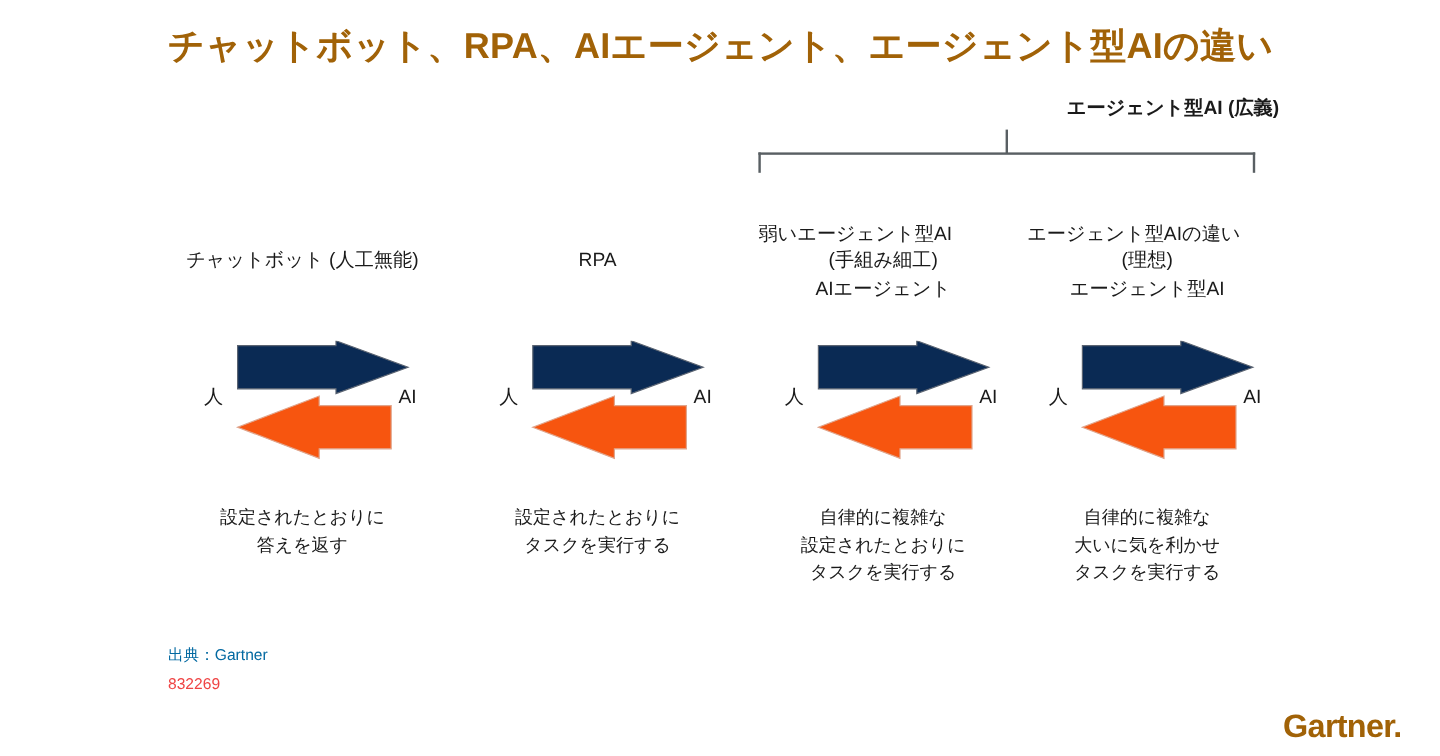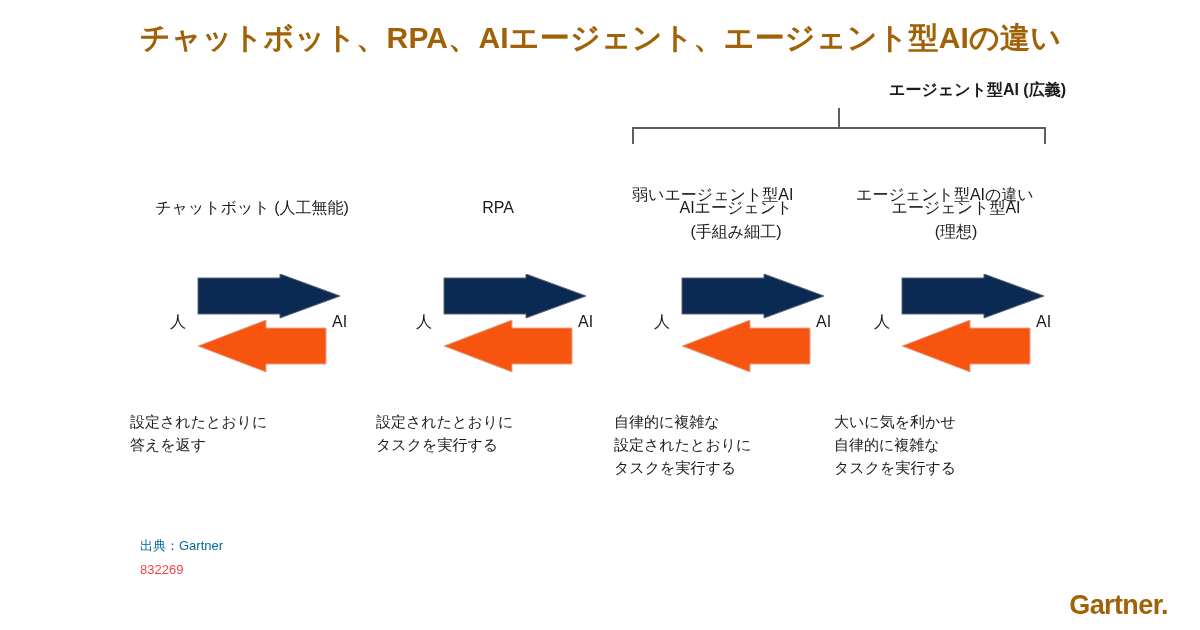--- a/index.html
+++ b/index.html
@@ -91,21 +91,21 @@
     color: #1a1a1a;
     white-space: nowrap;
     margin-top: 30px;
   }
   .subgroup-weak { left: 632px; width: 190px; }
   .subgroup-strong { left: 856px; width: 190px; }
 
   
   .col {
     position: absolute;
-    top: 0;
+    top: 10px;
     width: 232px;
     height: 488px;
   }
   .col-1 { left: 136px; }
   .col-2 { left: 382px; }
   .col-3 { left: 620px; }
   .col-4 { left: 840px; }
 
   .col-head {
     position: absolute;
@@ -139,21 +139,21 @@
   }
   .node-human { left: 34px; top: 314px; }
   .node-ai    { left: 196px; top: 314px; }
 
   
   .col-desc {
     position: absolute;
     top: 410px;
     left: -6px;
     width: 244px;
-    text-align: left;
+    text-align: center;
     font-size: 15px;
     line-height: 23px;
     color: #1a1a1a;
   }
 
   
   .source {
     position: absolute;
     left: 140px;
     top: 537px;
@@ -233,54 +233,54 @@
     <div class="node-label node-human">人</div>
     <div class="node-label node-ai">AI</div>
     <div class="col-desc">
       <div>設定されたとおりに</div>
       <div>タスクを実行する</div>
     </div>
   </div>
 
   <div class="col col-3">
     <div class="col-head">
+      <div>(手組み細工)</div>
       <div>AIエージェント</div>
-      <div>(手組み細工)</div>
     </div>
     <div class="arrows">
       <svg class="arrow-svg" width="232" height="104" viewBox="0 0 232 104">
         <polygon points="62,4 144,4 144,0 204,22 144,44 144,40 62,40" fill="#0A2A54" stroke="#5b6472" stroke-width="1"></polygon>
         <polygon points="130,54 190,54 190,90 130,90 130,98 62,72 130,46" fill="#F7550F" stroke="#e0a58c" stroke-width="1"></polygon>
       </svg>
     </div>
     <div class="node-label node-human">人</div>
     <div class="node-label node-ai">AI</div>
     <div class="col-desc">
       <div>自律的に複雑な</div>
       <div>設定されたとおりに</div>
       <div>タスクを実行する</div>
     </div>
   </div>
 
   <div class="col col-4">
     <div class="col-head">
+      <div>(理想)</div>
       <div>エージェント型AI</div>
-      <div>(理想)</div>
-    </div>
-    <div class="arrows">
-      <svg class="arrow-svg" width="232" height="104" viewBox="0 0 232 104">
-        <polygon points="62,4 144,4 144,0 204,22 144,44 144,40 62,40" fill="#0A2A54" stroke="#5b6472" stroke-width="1"></polygon>
-        <polygon points="130,54 190,54 190,90 130,90 130,98 62,72 130,46" fill="#F7550F" stroke="#e0a58c" stroke-width="1"></polygon>
-      </svg>
-    </div>
-    <div class="node-label node-human">人</div>
-    <div class="node-label node-ai">AI</div>
-    <div class="col-desc">
+    </div>
+    <div class="arrows">
+      <svg class="arrow-svg" width="232" height="104" viewBox="0 0 232 104">
+        <polygon points="62,4 144,4 144,0 204,22 144,44 144,40 62,40" fill="#0A2A54" stroke="#5b6472" stroke-width="1"></polygon>
+        <polygon points="130,54 190,54 190,90 130,90 130,98 62,72 130,46" fill="#F7550F" stroke="#e0a58c" stroke-width="1"></polygon>
+      </svg>
+    </div>
+    <div class="node-label node-human">人</div>
+    <div class="node-label node-ai">AI</div>
+    <div class="col-desc">
+      <div>自律的に複雑な</div>
       <div>大いに気を利かせ</div>
-      <div>自律的に複雑な</div>
       <div>タスクを実行する</div>
     </div>
   </div>
 
   <div class="source">出典：Gartner</div>
   <div class="docid">832269</div>
   <div class="logo"><span>Gartner</span><span class="dot">.</span></div>
 
 </div>
 

